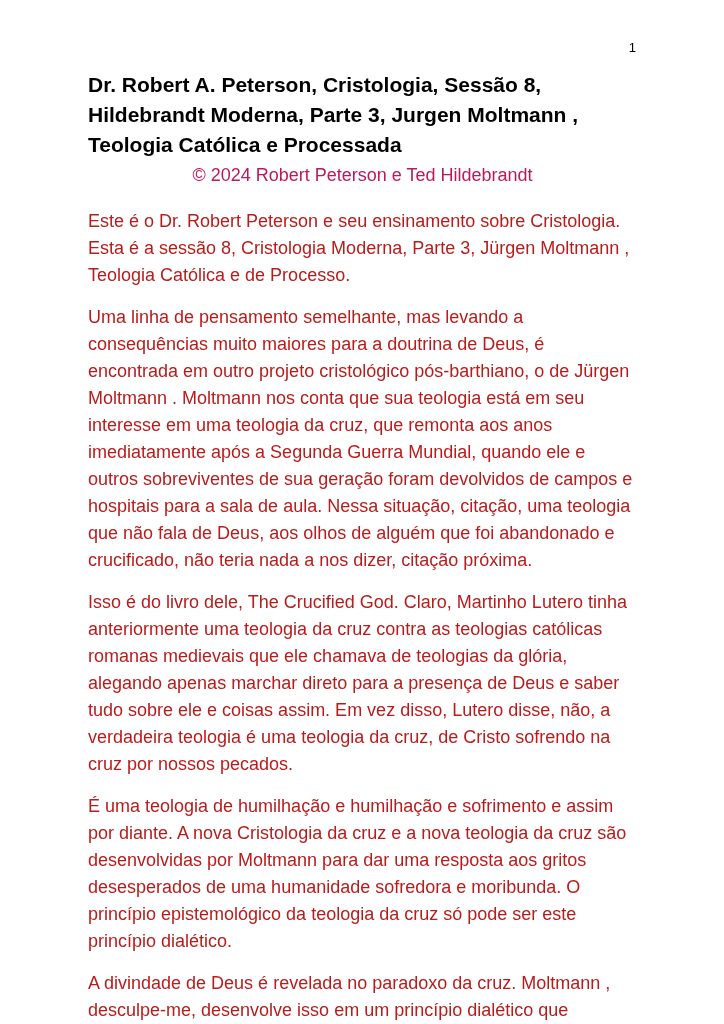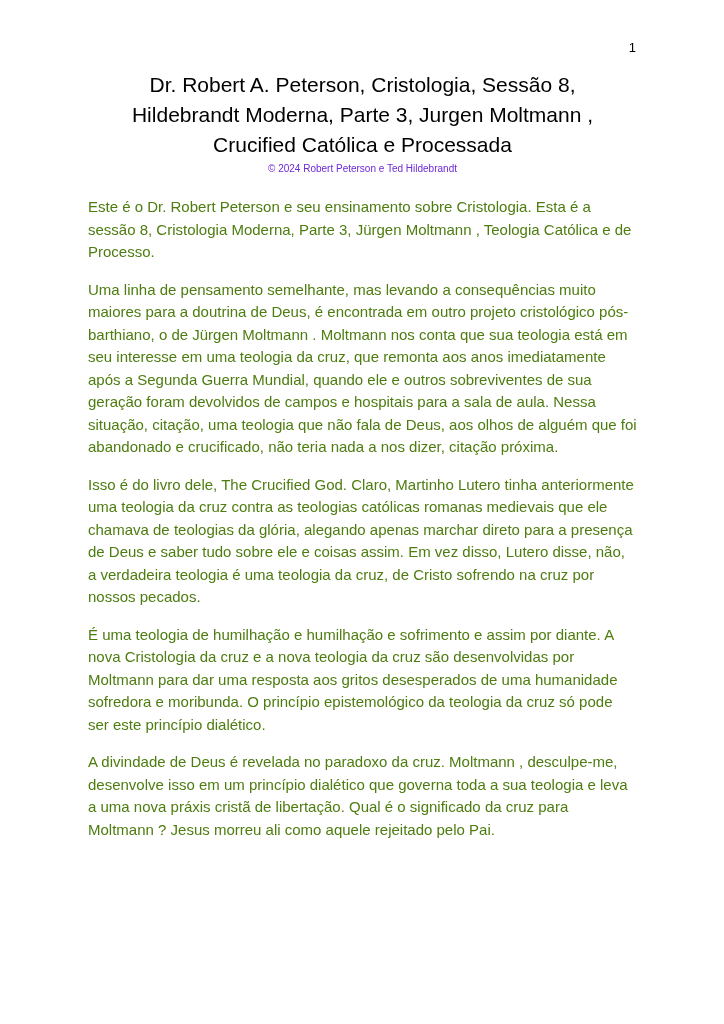--- a/index.html
+++ b/index.html
@@ -21,55 +21,55 @@
   }
   .page-number {
     position: absolute;
     top: 40px;
     right: 88px;
     font-size: 13px;
     color: #000000;
   }
   .doc-title {
     margin-top: 32px;
-    text-align: center;
-    font-weight: normal;
+    text-align: left;
+    font-weight: bold;
     font-size: 21px;
     line-height: 1.44;
     color: #000000;
   }
   .copyright {
     text-align: center;
-    font-size: 10px;
+    font-size: 18px;
     line-height: 1.45;
     margin-top: 1px;
-    color: #6d28d9;
+    color: #be185d;
   }
   .content {
     margin-top: 20px;
   }
   .content p {
-    font-size: 15px;
+    font-size: 18px;
     line-height: 1.5;
     margin: 0 0 15px 0;
     text-align: left;
-    color: #4d7c0f;
+    color: #b91c1c;
   }
 </style>
 </head>
 <body>
 
 <div class="page">
 
   <div class="page-number">1</div>
 
   <div class="doc-title">
     <div>Dr. Robert A. Peterson, Cristologia, Sessão 8,</div>
     <div>Hildebrandt Moderna, Parte 3, Jurgen Moltmann ,</div>
-    <div>Crucified Católica e Processada</div>
+    <div>Teologia Católica e Processada</div>
   </div>
 
   <div class="copyright">© 2024 Robert Peterson e Ted Hildebrandt</div>
 
   <div class="content">
     <p>Este é o Dr. Robert Peterson e seu ensinamento sobre Cristologia. Esta é a sessão 8, Cristologia Moderna, Parte 3, Jürgen Moltmann , Teologia Católica e de Processo.</p>
     <p>Uma linha de pensamento semelhante, mas levando a consequências muito maiores para a doutrina de Deus, é encontrada em outro projeto cristológico pós-barthiano, o de Jürgen Moltmann . Moltmann nos conta que sua teologia está em seu interesse em uma teologia da cruz, que remonta aos anos imediatamente após a Segunda Guerra Mundial, quando ele e outros sobreviventes de sua geração foram devolvidos de campos e hospitais para a sala de aula. Nessa situação, citação, uma teologia que não fala de Deus, aos olhos de alguém que foi abandonado e crucificado, não teria nada a nos dizer, citação próxima.</p>
     <p>Isso é do livro dele, The Crucified God. Claro, Martinho Lutero tinha anteriormente uma teologia da cruz contra as teologias católicas romanas medievais que ele chamava de teologias da glória, alegando apenas marchar direto para a presença de Deus e saber tudo sobre ele e coisas assim. Em vez disso, Lutero disse, não, a verdadeira teologia é uma teologia da cruz, de Cristo sofrendo na cruz por nossos pecados.</p>
     <p>É uma teologia de humilhação e humilhação e sofrimento e assim por diante. A nova Cristologia da cruz e a nova teologia da cruz são desenvolvidas por Moltmann para dar uma resposta aos gritos desesperados de uma humanidade sofredora e moribunda. O princípio epistemológico da teologia da cruz só pode ser este princípio dialético.</p>
     <p>A divindade de Deus é revelada no paradoxo da cruz. Moltmann , desculpe-me, desenvolve isso em um princípio dialético que governa toda a sua teologia e leva a uma nova práxis cristã de libertação. Qual é o significado da cruz para Moltmann ? Jesus morreu ali como aquele rejeitado pelo Pai.</p>

